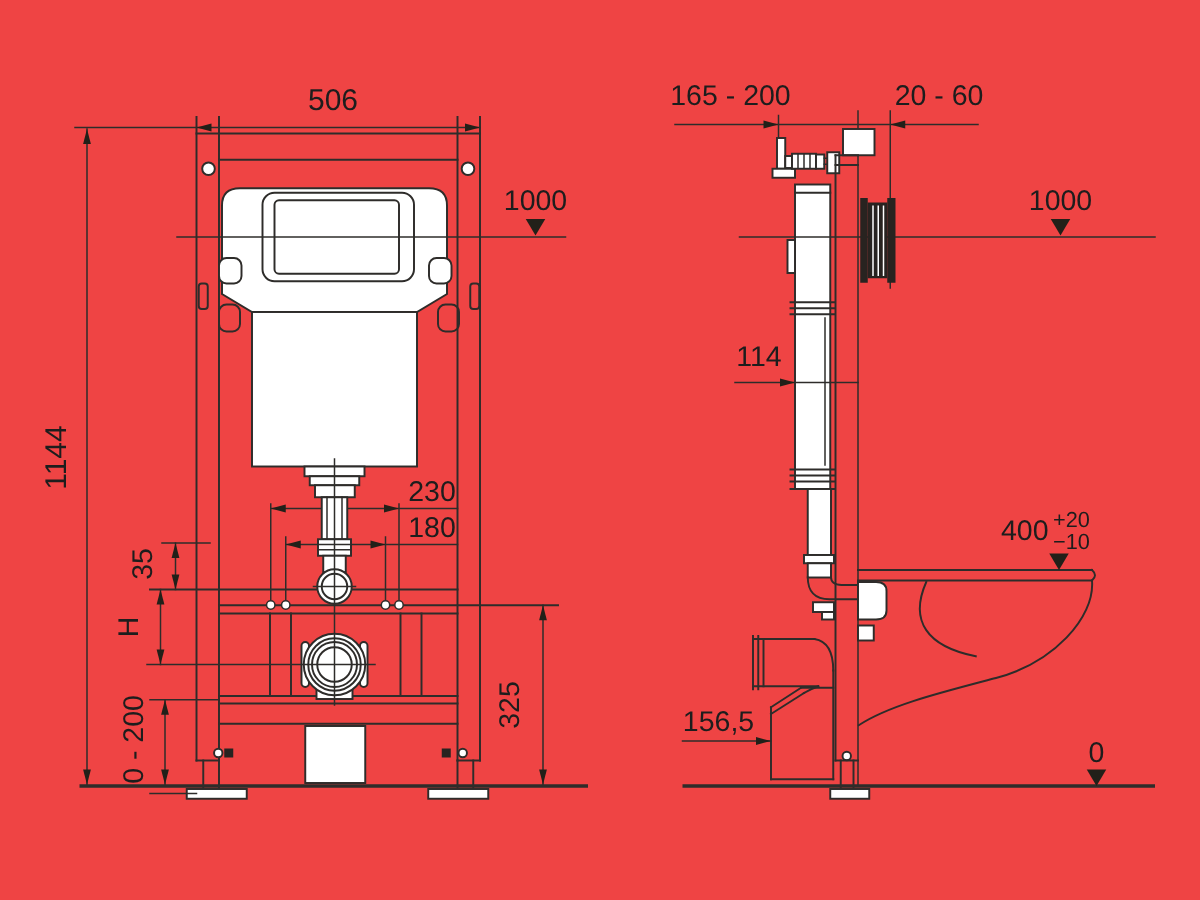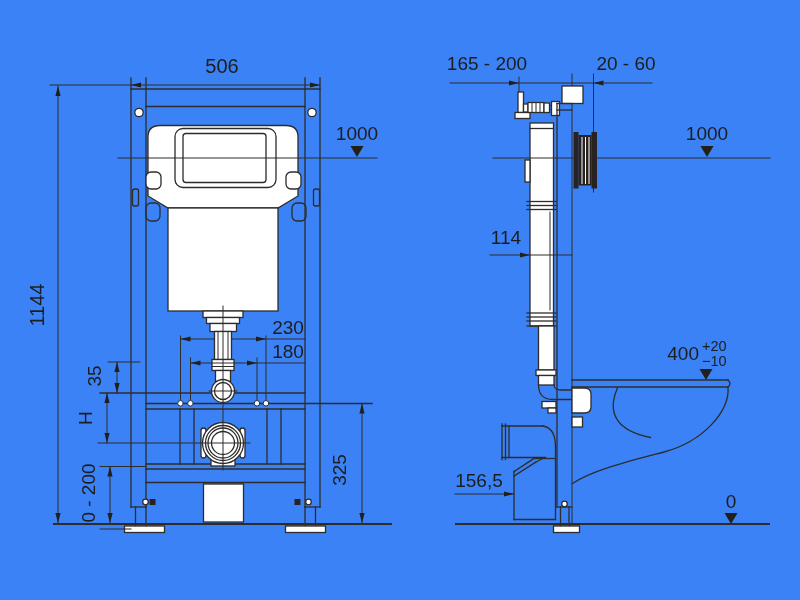--- a/index.html
+++ b/index.html
@@ -1,16 +1,16 @@
 <!DOCTYPE html>
 <html><head>
 <meta charset="utf-8">
 <style>
   html,body{margin:0;padding:0;background:#fff;}
-  .stage{position:relative;width:800px;height:600px;background:#3b82f6;overflow:hidden;}
+  .stage{position:relative;width:800px;height:600px;background:#ef4444;overflow:hidden;}
   svg{display:block;}
   svg text{font-family:"Liberation Sans","DejaVu Sans",sans-serif;fill:#1d1d1d;}
   .t20{font-size:20px;}
   .t19{font-size:19px;}
   .t15{font-size:14.5px;}
   .st{stroke:#2e2c2a;stroke-width:1.3;fill:none;stroke-linecap:square;}
   .thin{stroke:#2e2c2a;stroke-width:1;fill:none;stroke-linecap:square;}
   .fw{fill:#ffffff;}
   .arr{fill:#222019;stroke:none;}
   .dk{fill:#282320;stroke:none;}

